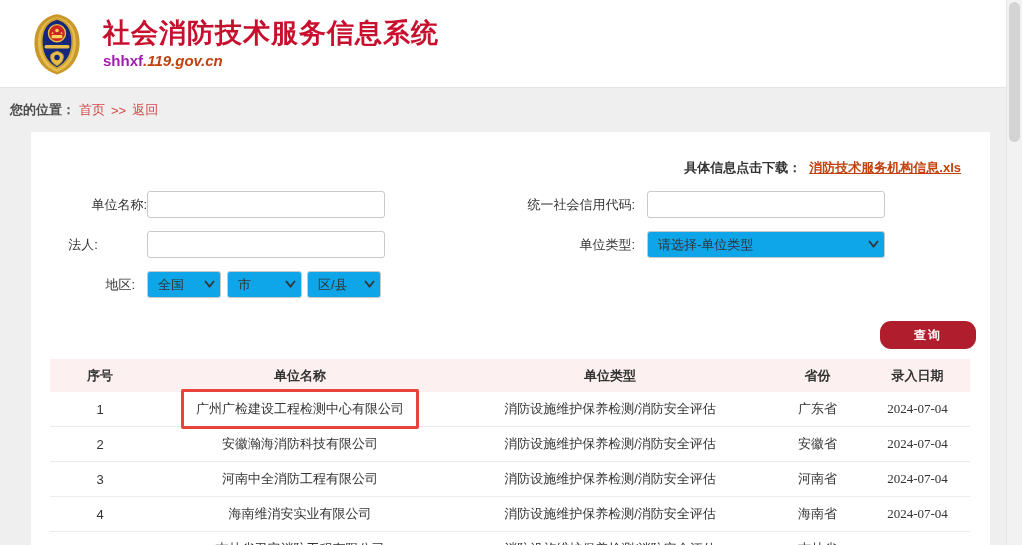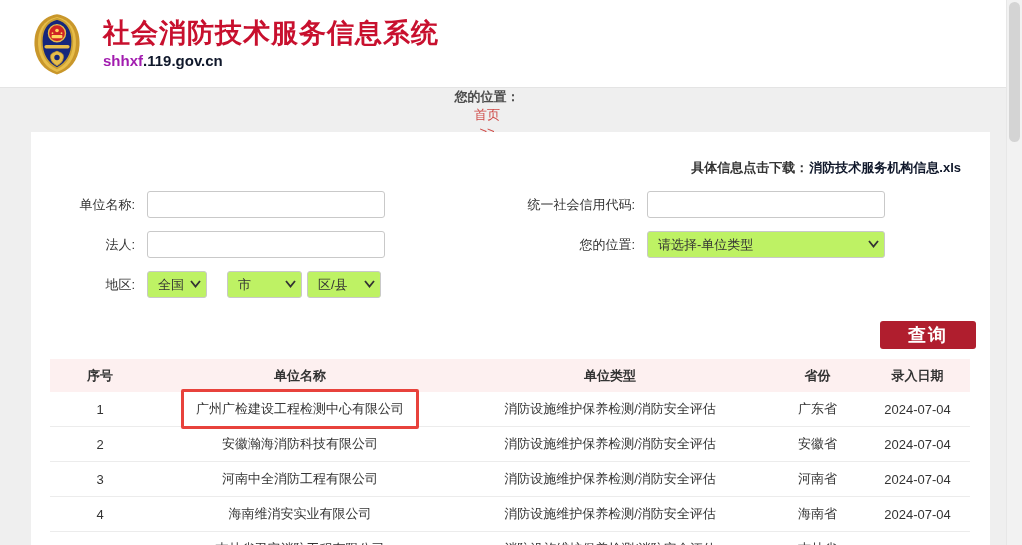--- a/index.html
+++ b/index.html
@@ -18,55 +18,55 @@
   
   .scrollbar{position:absolute;top:0;right:0;width:16px;height:545px;background:#f2f2f2;border-left:1px solid #e7e7e7;z-index:50;}
   .scrollbar .thumb{position:absolute;top:2px;left:2px;width:11px;height:140px;background:#d4d4d4;border-radius:6px;}
   
   .site-header{height:88px;background:#fff;border-bottom:1px solid #e4e4e4;display:flex;align-items:center;padding-left:30px;}
   .logo{width:54px;height:66px;flex:0 0 auto;}
   .title-block{margin-left:19px;}
   .site-title{font-size:27px;font-weight:bold;color:var(--accent-red);letter-spacing:1px;line-height:1.15;}
   .site-url{font-size:15px;font-weight:bold;margin-top:2px;}
   .site-url .u1{color:#a21caf;}
-  .site-url .u2{color:#0f172a;}
-  
-  .breadcrumb-bar{height:44px;display:flex;align-items:center;padding:0 58px 0 10px;font-size:13px;flex-direction:column;}
+  .site-url .u2{color:#c2410c;font-style:italic;}
+  
+  .breadcrumb-bar{height:44px;display:flex;align-items:center;padding:0 58px 0 10px;font-size:13px;}
   .breadcrumb-bar .label{color:#4d4d4d;font-weight:bold;}
   .breadcrumb-bar a{color:var(--link-red);text-decoration:none;margin:0 4px;cursor:pointer;}
   .breadcrumb-bar .sep{color:var(--link-red);margin:0 2px;}
   .back-link{margin-left:auto;color:var(--link-red);text-decoration:none;cursor:pointer;font-size:13px;}
   
   .panel{position:relative;margin-left:31px;width:959px;height:460px;background:#fff;}
   .download-line{position:absolute;top:27px;right:29px;font-size:13px;font-weight:bold;color:#333;}
-  .download-line a{color:#0f172a;font-weight:bold;cursor:pointer;margin-left:1px;}
+  .download-line a{color:#c2410c;text-decoration:underline;font-weight:bold;cursor:pointer;margin-left:8px;}
   
   .f-label{position:absolute;height:27px;line-height:27px;font-size:13px;color:#333;text-align:right;}
   .f-input{position:absolute;height:27px;border:1px solid #c9c9c9;border-radius:3px;background:#fff;font-size:13px;padding:0 8px;outline:none;}
   .sel-wrap{position:absolute;height:27px;}
   .sel-wrap select{
     appearance:none;-webkit-appearance:none;width:100%;height:27px;border:1px solid #c9c9c9;border-radius:3px;
-    background:#bef264;font-size:13px;color:#333;padding:0 20px 0 10px;outline:none;cursor:pointer;
+    background:#0ea5e9;font-size:13px;color:#333;padding:0 20px 0 10px;outline:none;cursor:pointer;
     font-family:"Liberation Sans","DejaVu Sans",sans-serif;
   }
   .sel-wrap .chev{position:absolute;right:6px;top:9px;pointer-events:none;}
   .query-btn{
     position:absolute;top:189px;left:849px;width:96px;height:28px;background:var(--button-red);
-    color:#fff;border:none;border-radius:3px;font-size:18px;font-weight:bold;cursor:pointer;letter-spacing:2px;
+    color:#fff;border:none;border-radius:11px;font-size:12px;font-weight:bold;cursor:pointer;letter-spacing:2px;
     font-family:"Liberation Sans","DejaVu Sans",sans-serif;
   }
   
   .result-table{position:absolute;top:227px;left:19px;width:920px;font-size:13px;}
   .t-row{display:flex;align-items:center;height:35px;border-bottom:1px solid #ececec;}
   .t-head{height:33px;background:var(--table-header-bg);font-weight:bold;border-bottom:none;}
   .c1{width:100px;text-align:center;}
   .c2{width:300px;text-align:center;}
   .c3{width:320px;text-align:center;}
   .c4{width:95px;text-align:center;}
-  .c5{width:105px;text-align:center;}
+  .c5{width:105px;text-align:center;font-family:Liberation Serif, serif;}
   .highlight-box{display:inline-block;border:3px solid var(--highlight-red);border-radius:2px;padding:8px 12px;}
 </style>
 </head>
 <body>
 
 <div class="site-header">
   <svg class="logo" viewBox="0 0 60 72" xmlns="http://www.w3.org/2000/svg">
 
     <path d="M30 3 C12 6 4 20 5 38 C6 54 16 66 30 70 C44 66 54 54 55 38 C56 20 48 6 30 3 Z" fill="#c9972b"></path>
     <path d="M30 6 C15 9 8 21 9 37 C10 52 18 63 30 67 C42 63 50 52 51 37 C52 21 45 9 30 6 Z" fill="#e7bd4a"></path>
@@ -98,39 +98,39 @@
   <span class="sep">&gt;&gt;</span>
   <a class="back-link">返回</a>
 </div>
 
 <div class="panel">
 
   <div class="download-line">
     <span>具体信息点击下载：</span><a>消防技术服务机构信息.xls</a>
   </div>
 
-  <div class="f-label" style="top:59px;left:0;width:104px;">单位名称:</div>
+  <div class="f-label" style="top:59px;left:12px;width:104px;">单位名称:</div>
   <input class="f-input" style="top: 59px; left: 116px; width: 238px;">
   <div class="f-label" style="top:59px;left:430px;width:174px;">统一社会信用代码:</div>
   <input class="f-input" style="top: 59px; left: 616px; width: 238px;">
 
-  <div class="f-label" style="top:99px;left:0;width:104px;">法人:</div>
+  <div class="f-label" style="top:99px;left:0;width:104px;text-align:center;">法人:</div>
   <input class="f-input" style="top: 99px; left: 116px; width: 238px;">
-  <div class="f-label" style="top:99px;left:430px;width:174px;">您的位置:</div>
+  <div class="f-label" style="top:99px;left:430px;width:174px;">单位类型:</div>
   <div class="sel-wrap" style="top:99px;left:616px;width:238px;">
     <select>
       <option>请选择-单位类型</option>
     </select>
     <svg class="chev" width="11" height="8" viewBox="0 0 11 8">
         <polyline points="1,1 5.5,6.5 10,1" fill="none" stroke="#333" stroke-width="1.8"></polyline>
       </svg>
   </div>
 
   <div class="f-label" style="top:139px;left:0;width:104px;">地区:</div>
-  <div class="sel-wrap" style="top:139px;left:116px;width:60px;">
+  <div class="sel-wrap" style="top:139px;left:116px;width:74px;">
     <select><option>全国</option></select>
     <svg class="chev" width="11" height="8" viewBox="0 0 11 8">
         <polyline points="1,1 5.5,6.5 10,1" fill="none" stroke="#333" stroke-width="1.8"></polyline>
       </svg>
   </div>
   <div class="sel-wrap" style="top:139px;left:196px;width:75px;">
     <select><option>市</option></select>
     <svg class="chev" width="11" height="8" viewBox="0 0 11 8">
         <polyline points="1,1 5.5,6.5 10,1" fill="none" stroke="#333" stroke-width="1.8"></polyline>
       </svg>

